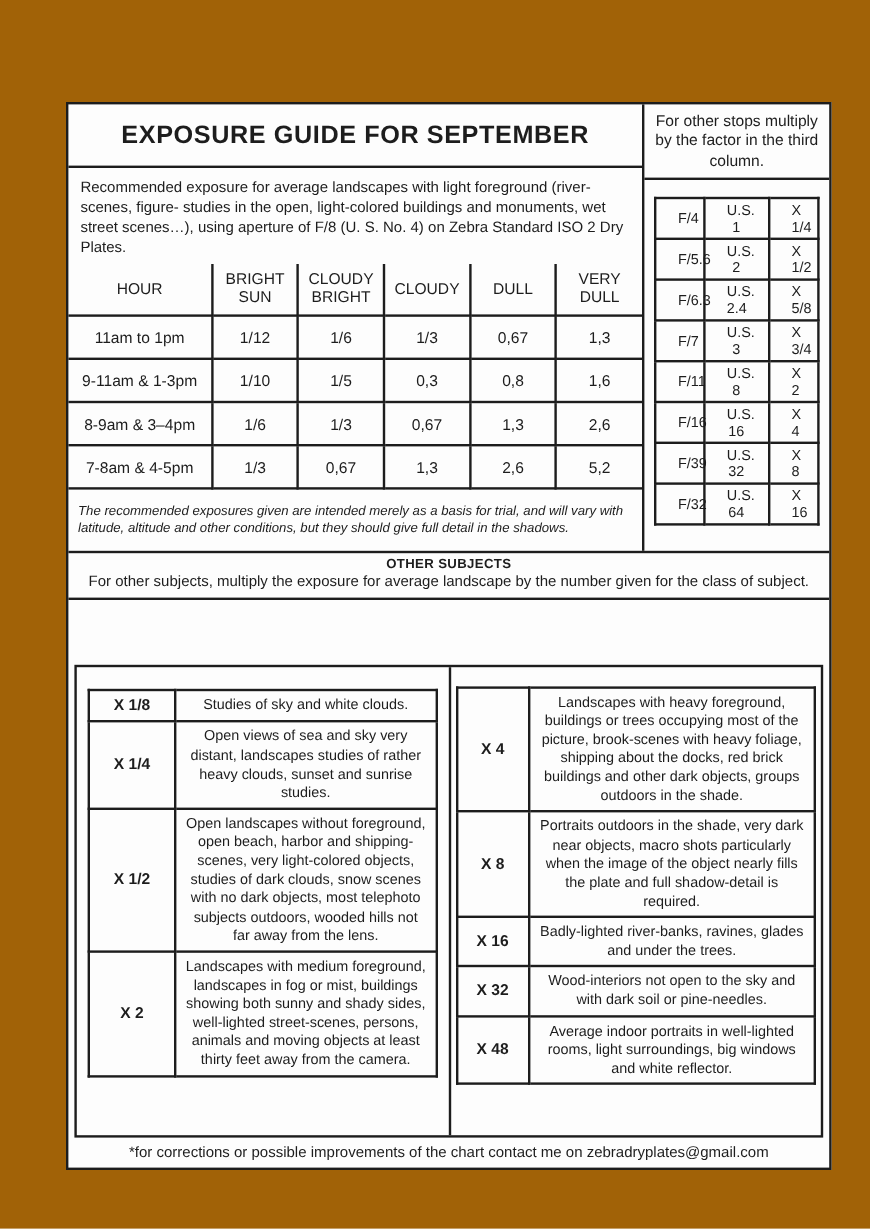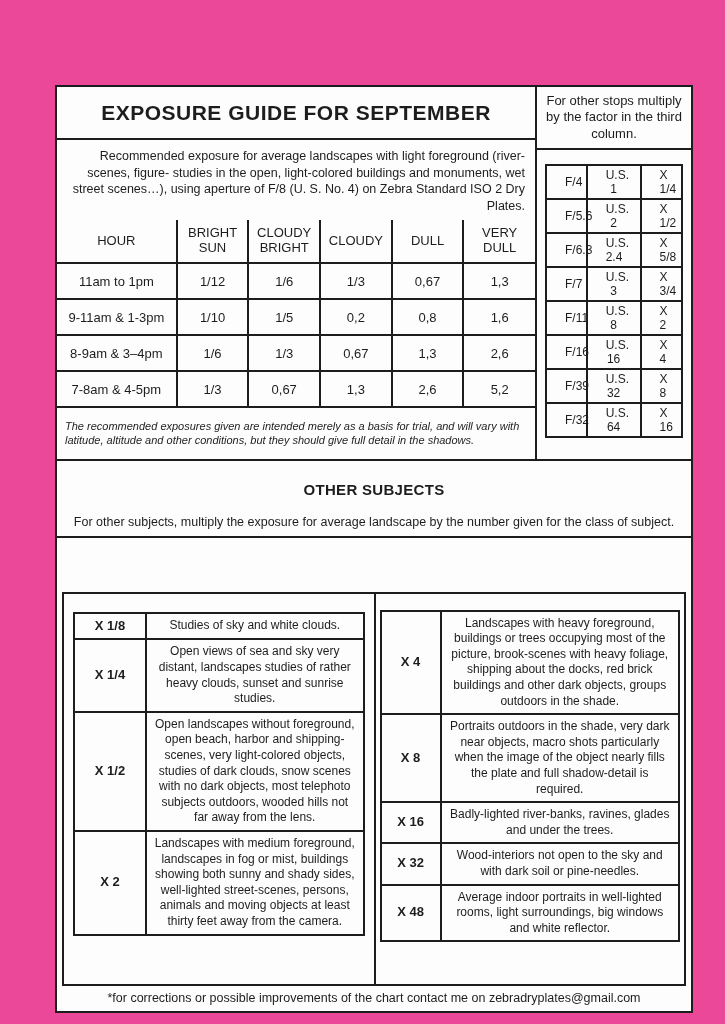--- a/index.html
+++ b/index.html
@@ -1,33 +1,33 @@
 <!DOCTYPE html>
 <html><head>
 <meta charset="utf-8">
 <style>
   html,body { margin:0; padding:0; background:#ffffff; }
   .page {
-    position:relative; width:725px; height:1024px; background:#ec4899;
+    position:relative; width:725px; height:1024px; background:#a16207;
     font-family:"Liberation Sans", sans-serif; color:#1d1d1d; overflow:hidden;text-decoration:underline;
   }
   .sheet {
     position:absolute; left:55px; top:85px; width:634px;
     border:2px solid #1d1d1d; background:#fdfdfd;
   }
   
   .top-grid { display:grid; grid-template-columns:1fr 154px; border-bottom:2px solid #1d1d1d; }
   .main-left { border-right:2px solid #1d1d1d; display:flex; flex-direction:column; }
   .title-box {
     height:51px; border-bottom:2px solid #1d1d1d;
     display:flex; align-items:center; justify-content:center;
   }
   .title-box h1 { margin:0; font-size:21px; font-weight:bold; letter-spacing:.5px; }
   .intro {
-    padding:8px 10px 6px; font-size:12.5px; line-height:1.32; text-align:right;
+    padding:8px 10px 6px; font-size:12.5px; line-height:1.32; text-align:left;
   }
   table.exposure { border-collapse:collapse; width:100%; table-layout:fixed; }
   table.exposure th, table.exposure td {
     border:2px solid #1d1d1d; text-align:center; font-size:13px; padding:2px;
   }
   table.exposure th { font-weight:normal; height:38px; line-height:1.15; }
   table.exposure td { height:30px; }
   table.exposure tr > *:first-child { border-left:none; width:24%; }
   table.exposure tr > *:last-child { border-right:none; }
   table.exposure tr:first-child > * { border-top:none;margin-top:28px; }
@@ -43,21 +43,21 @@
   .stops-wrap { padding:14px 8px 10px; }
   table.stops { border-collapse:collapse; width:100%; table-layout:fixed; }
   table.stops td {
     border:2px solid #1d1d1d; text-align:center; font-size:12px; padding:2px 18px; height:27px;
   }
   table.stops td:nth-child(1) { width:27%; }
   table.stops td:nth-child(2) { width:45%; }
   table.stops td:nth-child(3) { width:28%; }
   
   .other-subjects { border-bottom:2px solid #1d1d1d; text-align:center; padding:3px 10px 7px; }
-  .other-subjects h2 { margin:17px; font-size:15px; font-weight:bold; letter-spacing:.3px; }
+  .other-subjects h2 { margin:0; font-size:11px; font-weight:bold; letter-spacing:.3px; }
   .other-subjects p { margin:1px 0 0; font-size:12.5px; }
   
   .bottom-area { padding:20px 5px 0; }
   .subjects-container { border:2px solid #1d1d1d; display:grid; grid-template-columns:1.01fr 1fr;margin-top:34px; }
   .subjects-half { padding:18px 9px 48px; }
   .subjects-half.left { border-right:2px solid #1d1d1d; }
   .subjects-half.right { padding:16px 4px 22px; }
   table.subjects { border-collapse:collapse; width:100%; }
   table.subjects td {
     border:2px solid #1d1d1d; font-size:12px; line-height:1.3;
@@ -95,21 +95,21 @@
                 <td>1/12</td>
                 <td>1/6</td>
                 <td>1/3</td>
                 <td>0,67</td>
                 <td>1,3</td>
               </tr>
               <tr>
                 <td>9-11am &amp; 1-3pm</td>
                 <td>1/10</td>
                 <td>1/5</td>
-                <td>0,2</td>
+                <td>0,3</td>
                 <td>0,8</td>
                 <td>1,6</td>
               </tr>
               <tr>
                 <td>8-9am &amp; 3–4pm</td>
                 <td>1/6</td>
                 <td>1/3</td>
                 <td>0,67</td>
                 <td>1,3</td>
                 <td>2,6</td>

